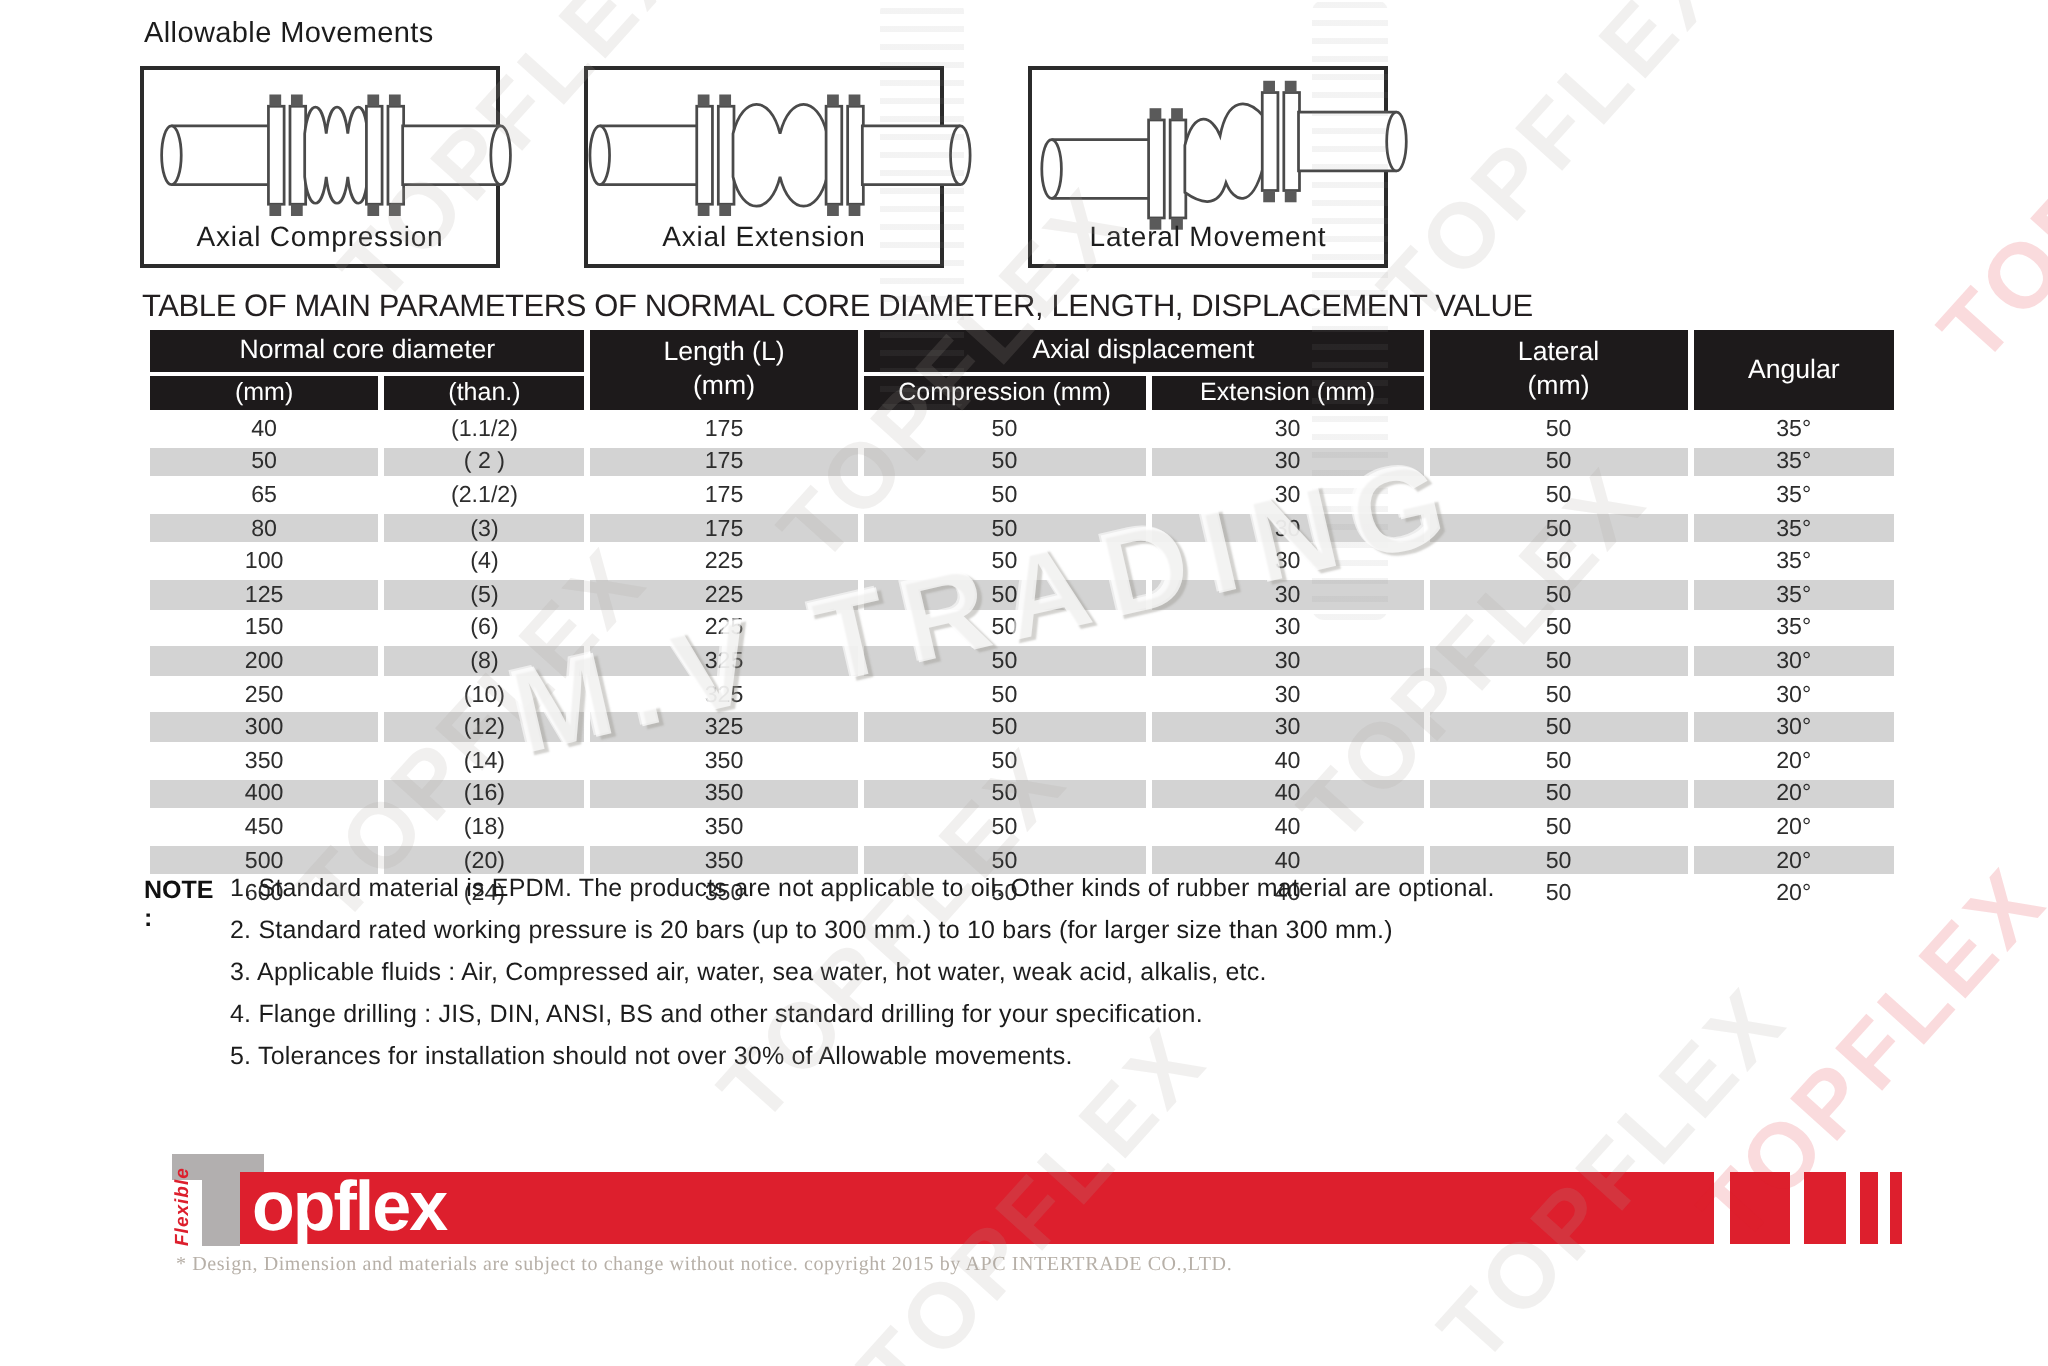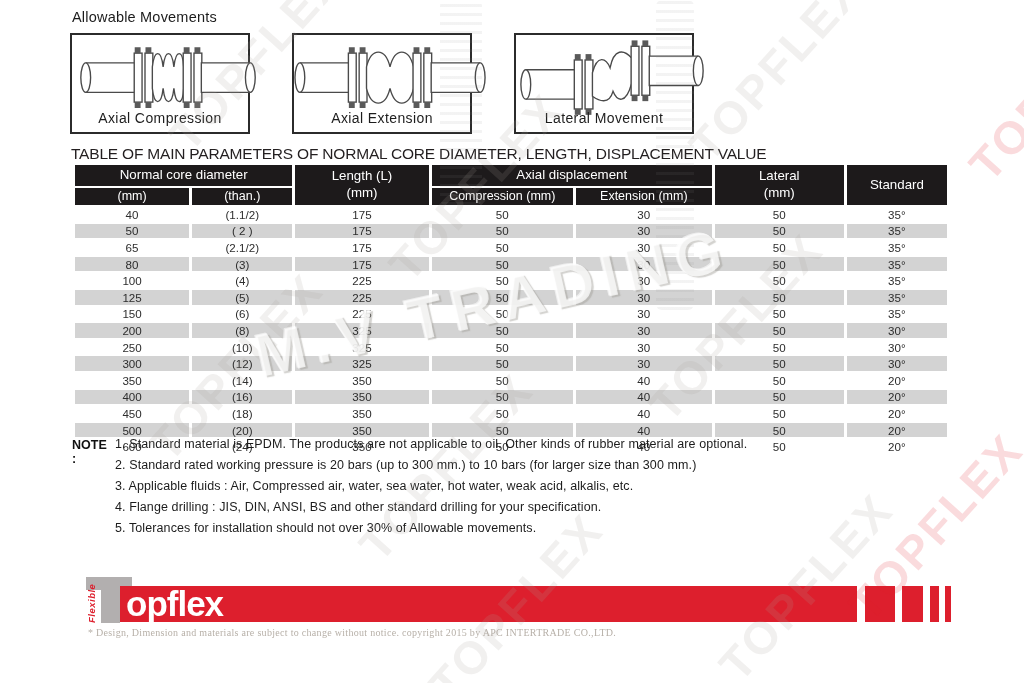--- a/index.html
+++ b/index.html
@@ -181,21 +181,21 @@
         <th colspan="2">Normal core diameter</th>
         <th rowspan="2">
           <div>Length (L)</div>
           <div>(mm)</div>
         </th>
         <th colspan="2">Axial displacement</th>
         <th rowspan="2">
           <div>Lateral</div>
           <div>(mm)</div>
         </th>
-        <th rowspan="2">Standard</th>
+        <th rowspan="2">Angular</th>
       </tr>
       <tr class="hr2">
         <th>(mm)</th>
         <th>(than.)</th>
         <th>Compression (mm)</th>
         <th>Extension (mm)</th>
       </tr>
     </thead>
     <tbody>
         <tr>

